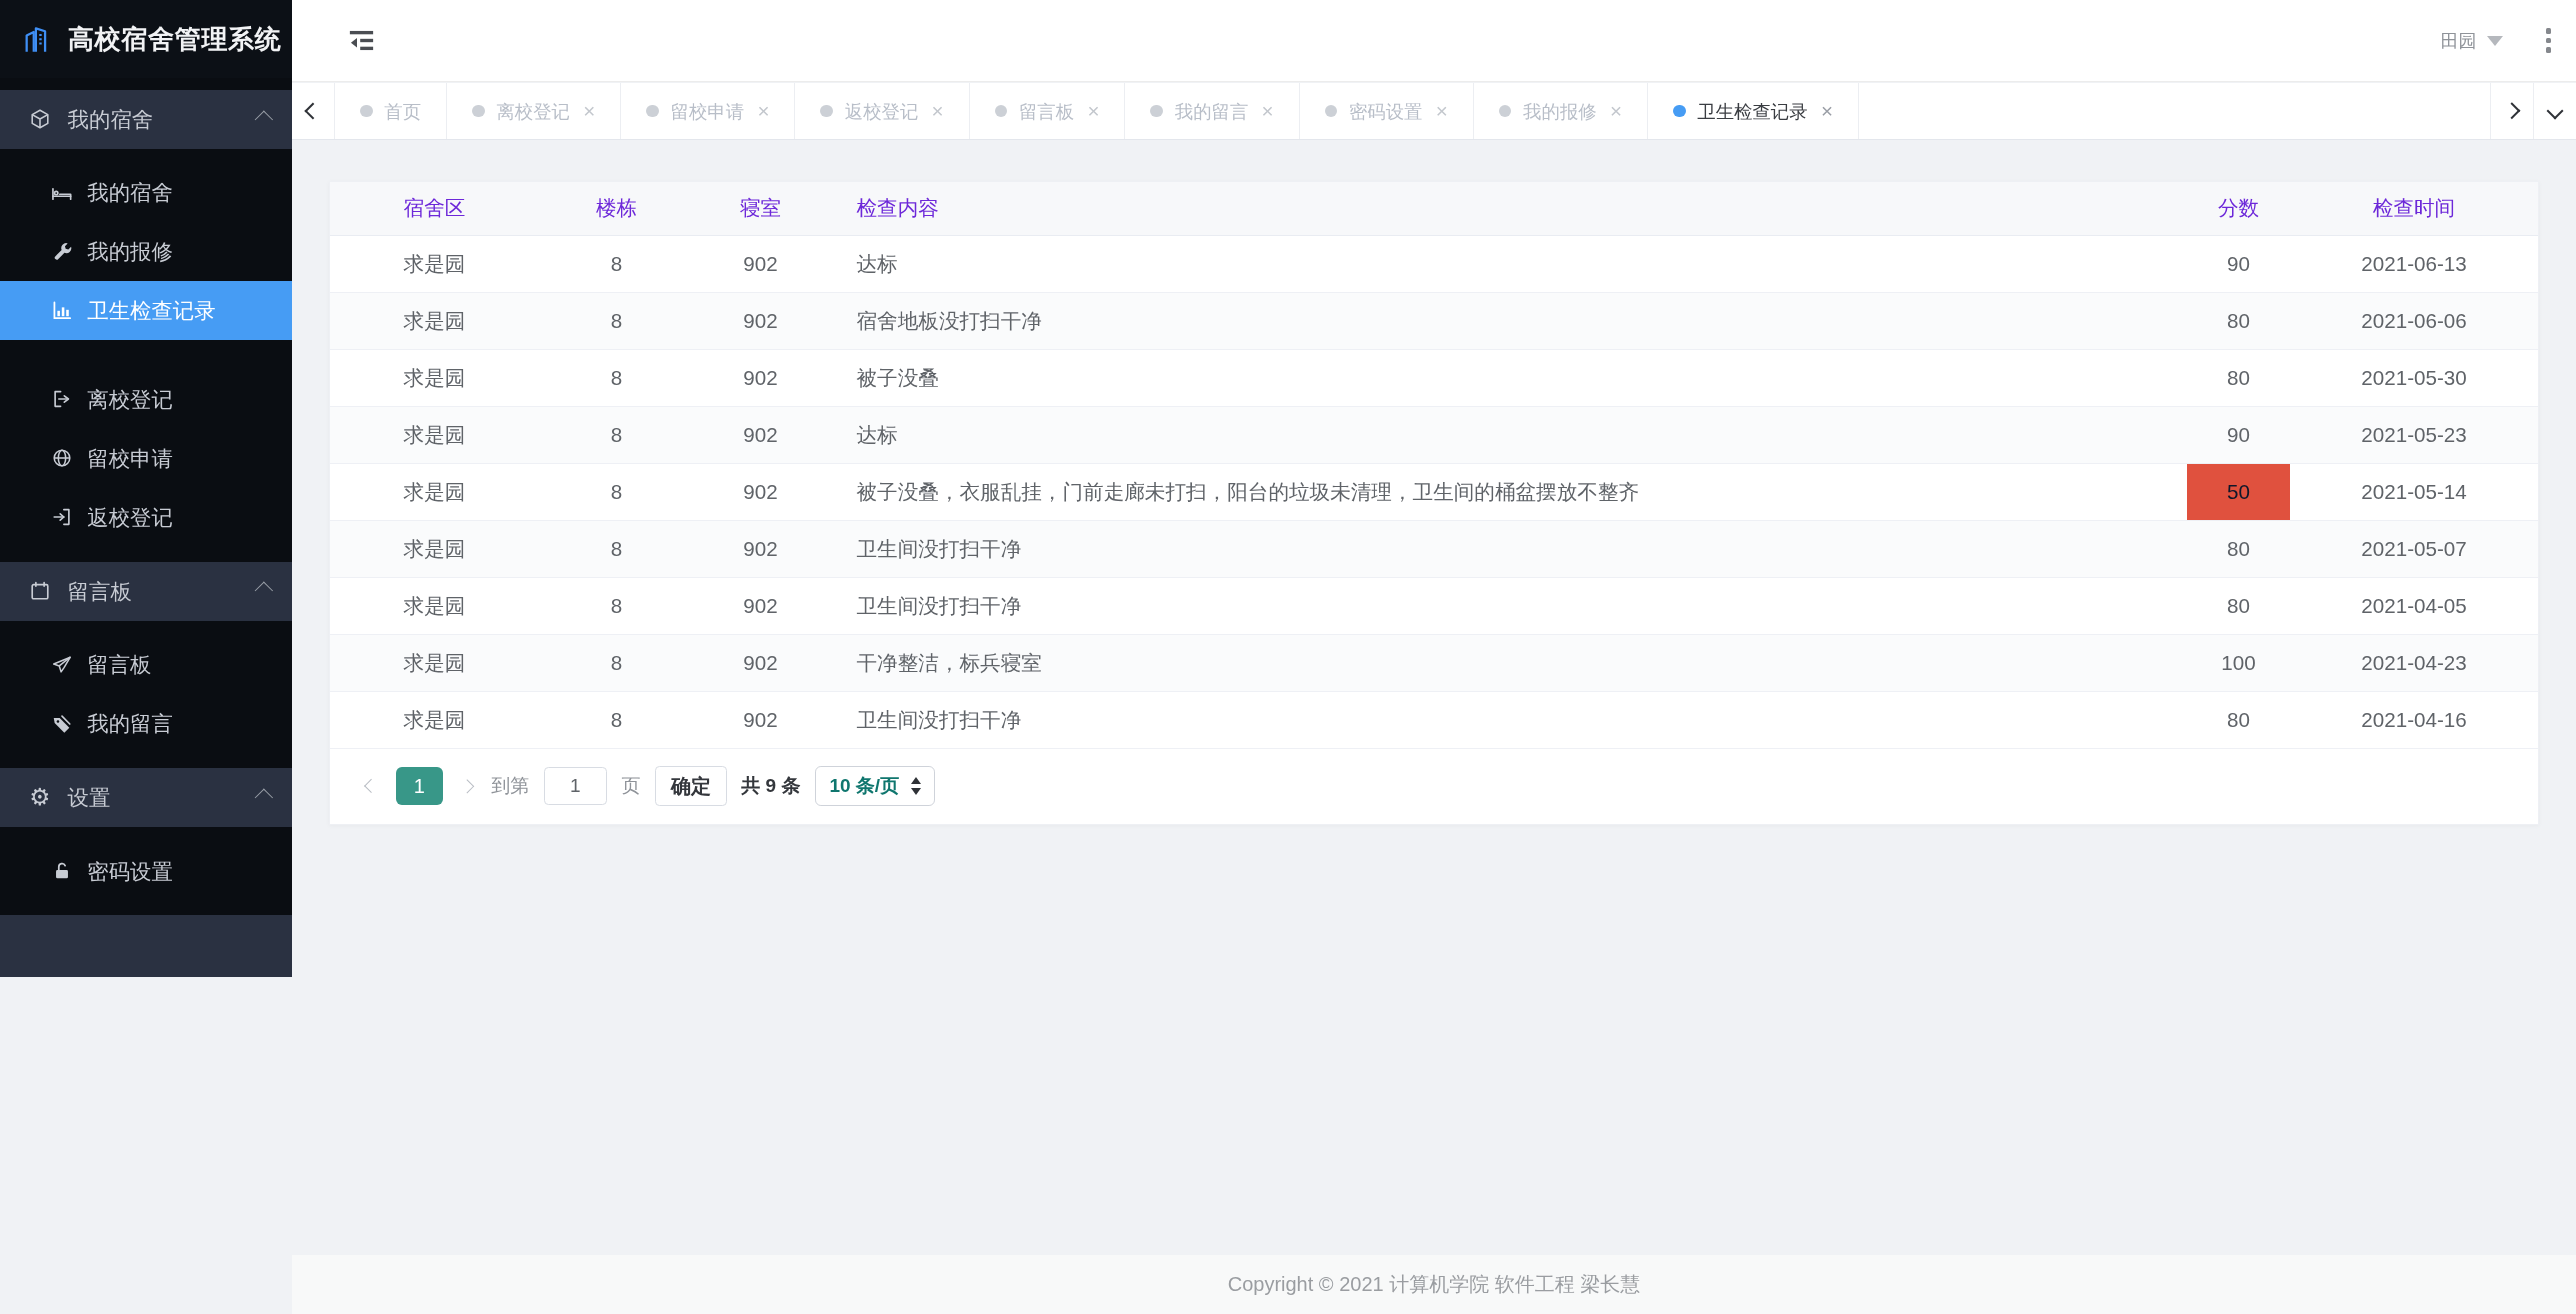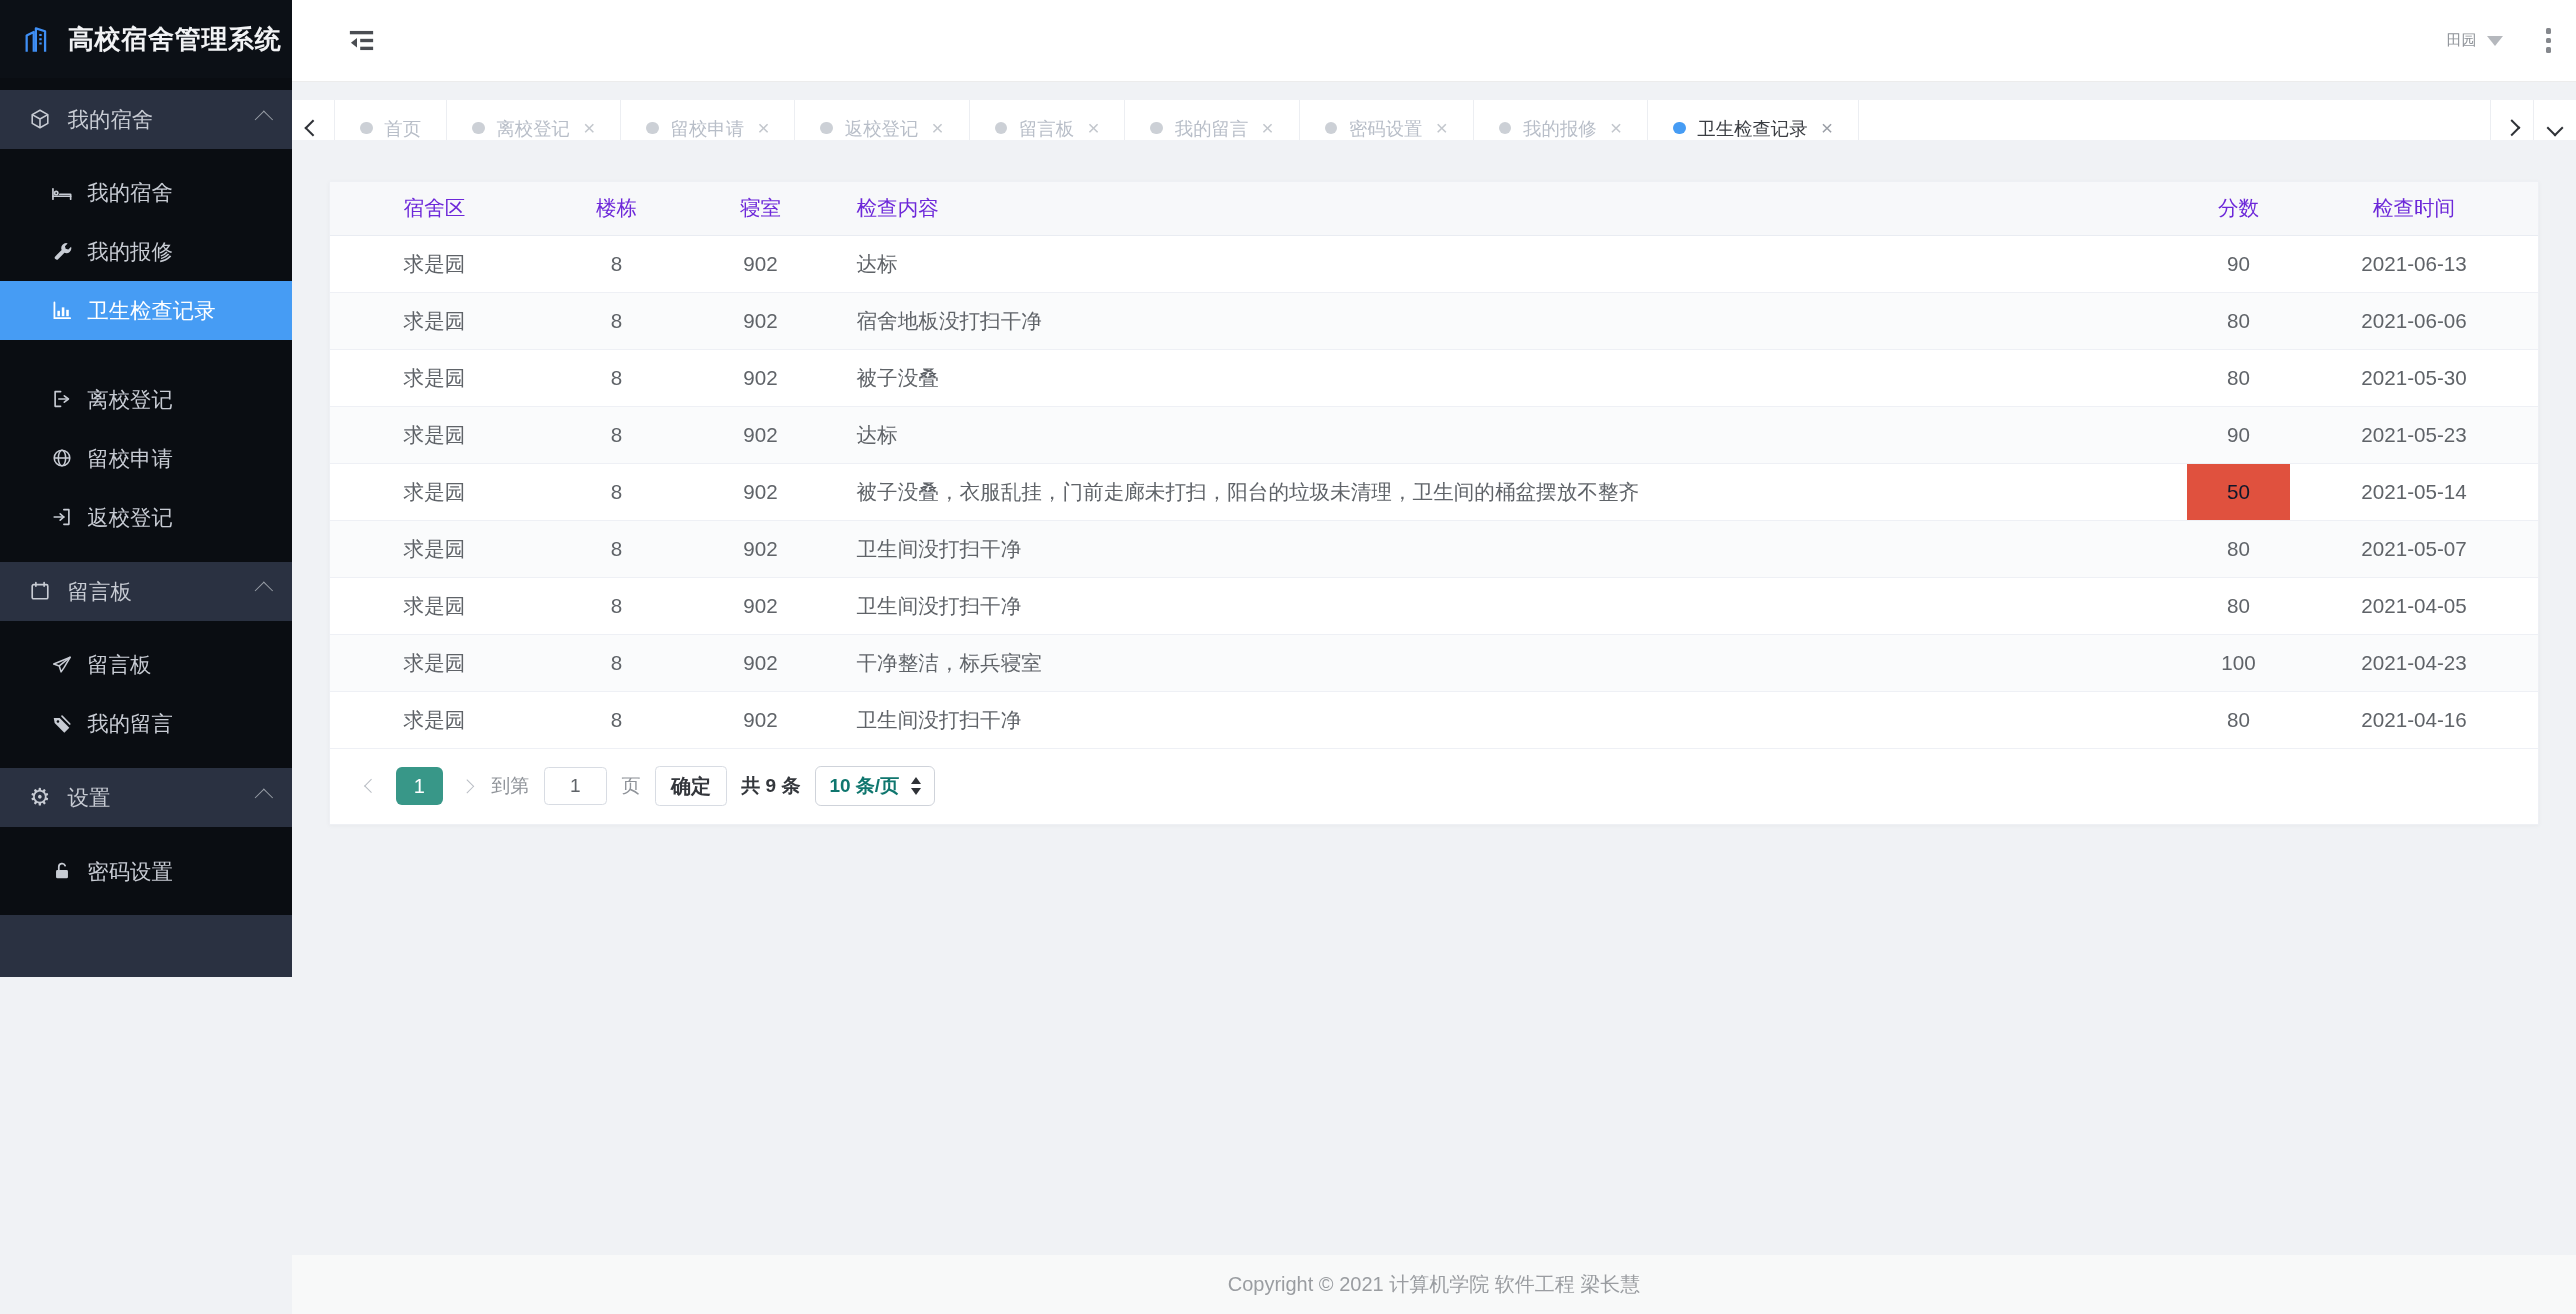--- a/index.html
+++ b/index.html
@@ -34,28 +34,28 @@
   .chev.right { transform:rotate(-135deg); }
   .chev-up { width:13.3px; height:13.3px; border-left:1.8px solid #9aa0a8;
     border-bottom:1.8px solid #9aa0a8; transform:rotate(135deg); }
 
   
   .navbar { position:absolute; left:292px; top:0; right:0; height:82px; background:#fff;
     border-bottom:0.7px solid #ececec; display:flex; align-items:center; }
   .hamburger { margin-left:53px; width:32px; height:32px; color:#4a4d52;
     display:flex; align-items:center; justify-content:center; cursor:pointer; }
   .nav-right { margin-left:auto; display:flex; align-items:center; padding-right:25px; }
-  .username { color:#8f9399; font-size:15px; cursor:pointer; display:flex; align-items:center; }
+  .username { color:#8f9399; font-size:18px; cursor:pointer; display:flex; align-items:center; }
   .caret-down { width:0; height:0; margin-left:10.3px; border-left:8.8px solid transparent;
     border-right:8.8px solid transparent; border-top:10.3px solid #b5b8bd; }
   .kebab { margin-left:43px; display:flex; flex-direction:column; gap:4.4px; cursor:pointer; }
   .kebab i { width:5.2px; height:5.2px; border-radius:1.5px; background:#85888d; }
 
   
-  .tabbar { position:absolute; left:292px; top:100px; right:0; height:57px; background:#fff;
+  .tabbar { position:absolute; left:292px; top:83px; right:0; height:57px; background:#fff;
     border-bottom:0.7px solid #e3e6ec; display:flex; align-items:stretch; }
   .tab-nav-btn { width:43px; flex:none; display:flex; align-items:center; justify-content:center;
     color:#2f3237; cursor:pointer; }
   .tab-nav-btn.left-btn { border-right:0.7px solid #eceef2; }
   .tab-nav-btn.bordered { border-left:0.7px solid #eceef2; }
   .tabs { display:flex; flex:1; overflow:hidden; }
   .tab { display:flex; align-items:center; padding:0 25px; border-right:0.7px solid #eceef2;
     color:#b8bec8; font-size:18.4px; white-space:nowrap; cursor:pointer; }
   .tab .dot { width:12.5px; height:12.5px; border-radius:50%; background:#ccd0d6; margin-right:11.8px; }
   .tab .close { color:#c3c7cd; font-size:20.6px; margin-left:13.3px; line-height:1; cursor:pointer; }

